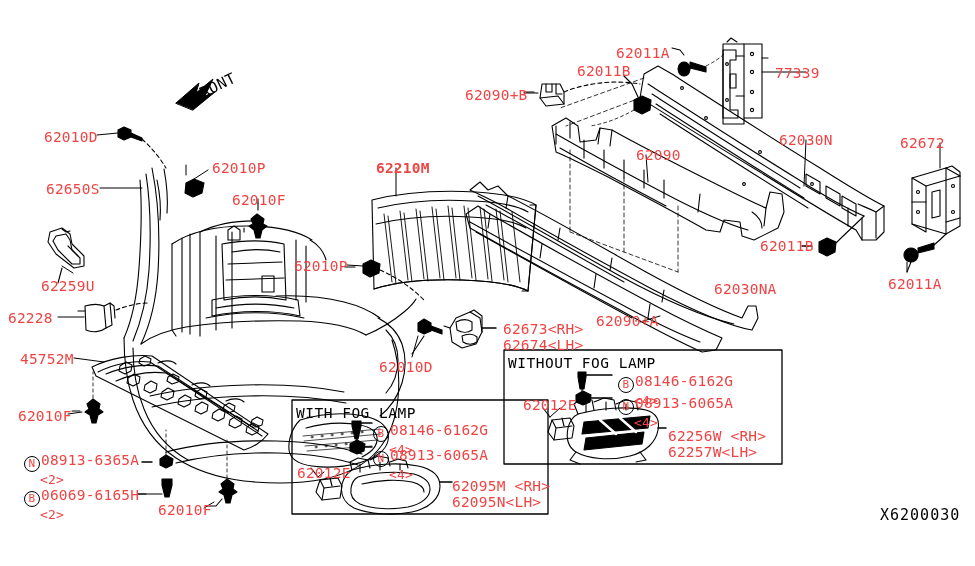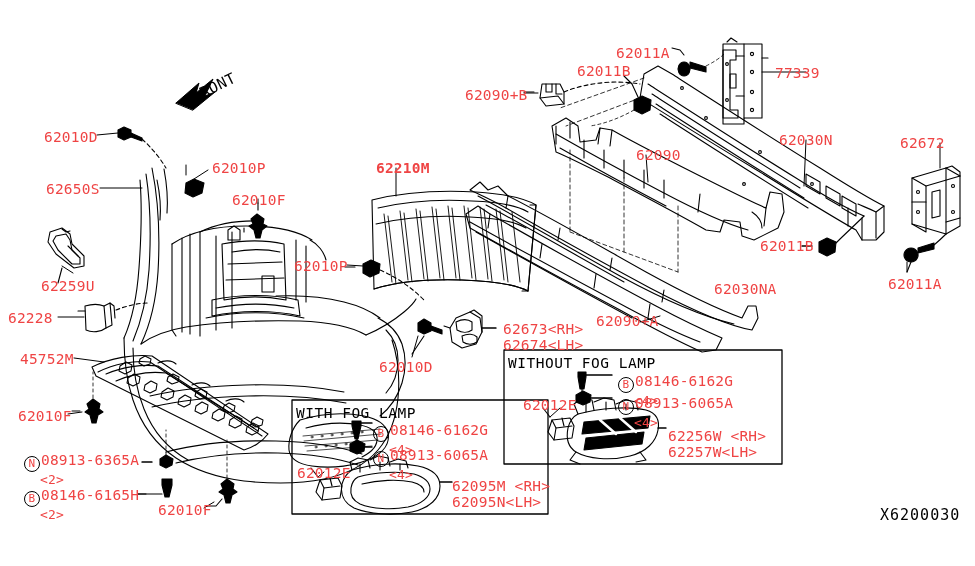--- a/index.html
+++ b/index.html
@@ -569,21 +569,21 @@
       <div class="lbl" style="left: 779px; top: 133px;">62030N</div>
       <div class="lbl" style="left: 900px; top: 136px;">62672</div>
       <div class="lbl" style="left: 760px; top: 239px;">62011B</div>
       <div class="lbl" style="left: 682px; top: 282px; margin-left: 32px;">62030NA</div>
       <div class="lbl" style="left: 888px; top: 277px;">62011A</div>
       <div class="lbl" style="left: 523px; top: 398px;">62012E</div>
       <div class="lbl two" style="left: 503px; top: 321px;"><div>62673&lt;RH&gt;</div><div>62674&lt;LH&gt;</div></div>
       <div class="lbl two" style="left: 668px; top: 428px;"><div>62256W &lt;RH&gt;</div><div>62257W&lt;LH&gt;</div></div>
       <div class="lbl two" style="left: 452px; top: 478px;"><div>62095M &lt;RH&gt;</div><div>62095N&lt;LH&gt;</div></div>
       <div class="lbl" style="left: 24px; top: 453px;"><div><span class="circ">N</span><span>08913-6365A</span></div><div class="qty" style="margin-left: 16px;">&lt;2&gt;</div></div>
-      <div class="lbl" style="left: 24px; top: 488px;"><div><span class="circ">B</span><span>08146-6165H</span></div><div class="qty" style="margin-left: 16px;">&lt;2&gt;</div></div>
+      <div class="lbl" style="left: 24px; top: 488px;"><div><span class="circ">B</span><span>06069-6165H</span></div><div class="qty" style="margin-left: 16px;">&lt;2&gt;</div></div>
       <div class="lbl" style="left: 373px; top: 423px;"><div><span class="circ">B</span><span>08146-6162G</span></div><div class="qty" style="margin-left: 16px;">&lt;4&gt;</div></div>
       <div class="lbl" style="left: 373px; top: 448px;"><div><span class="circ">N</span><span>08913-6065A</span></div><div class="qty" style="margin-left: 16px;">&lt;4&gt;</div></div>
       <div class="lbl" style="left: 618px; top: 374px;"><div><span class="circ">B</span><span>08146-6162G</span></div><div class="qty" style="margin-left: 16px;">&lt;4&gt;</div></div>
       <div class="lbl" style="left: 618px; top: 396px;"><div><span class="circ">N</span><span>08913-6065A</span></div><div class="qty" style="margin-left: 16px;">&lt;4&gt;</div></div>
       <div class="boxtitle" style="left: 296px; top: 405px;">WITH FOG LAMP</div>
       <div class="boxtitle" style="left: 508px; top: 355px;">WITHOUT FOG LAMP</div>
       <div class="lbl" style="left: 297px; top: 466px;">62012E</div>
       <div class="frontlbl" style="left: 196px; top: 88px;">FRONT</div>
       <div class="sheetid" style="left: 880px; top: 506px; text-align: center;">X6200030</div>
     </div>

